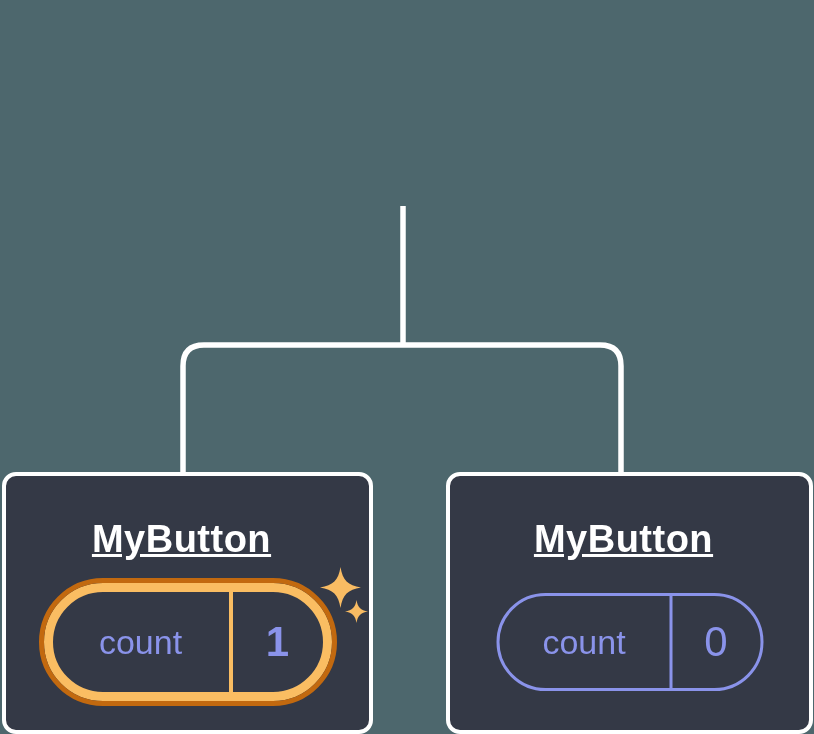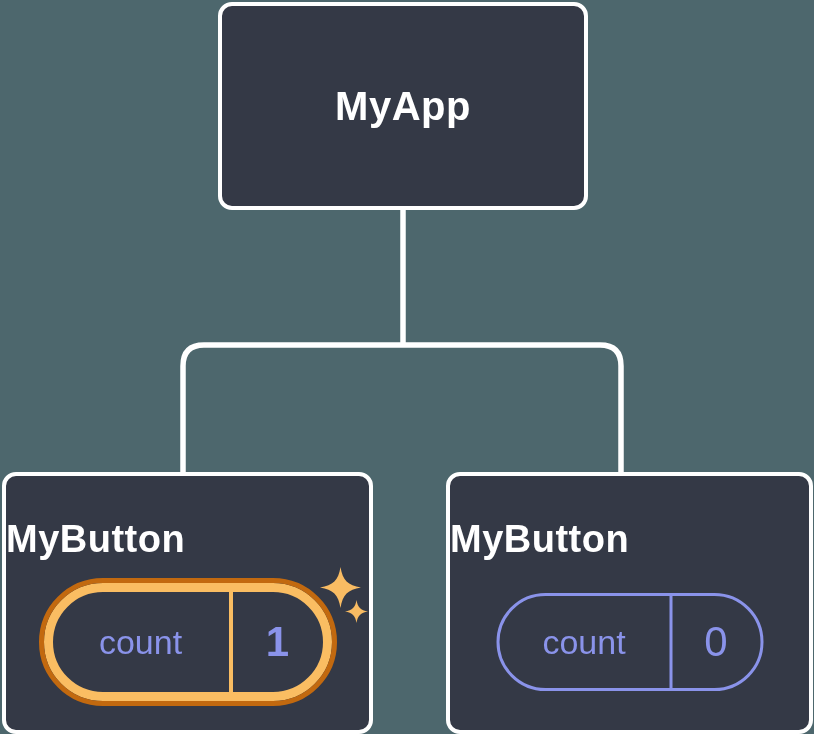--- a/index.html
+++ b/index.html
@@ -23,21 +23,21 @@
     display:flex;align-items:center;justify-content:center;
   }
   .node-left{left:2px;top:472px;width:371px;height:262px;}
   .node-right{left:446px;top:472px;width:367px;height:262px;}
   .node-title{
     color:var(--title-text,#ffffff);
     font-weight:700;font-size:40px;letter-spacing:0.5px;
   }
   .child-title{
     position:absolute;top:42px;left:0;right:12px;
-    font-size:38px;
+    text-align:center;font-size:38px;text-decoration:underline;
   }
   .pill{
     position:absolute;left:50%;top:166px;
     transform:translate(-50%,-50%);
     display:flex;align-items:stretch;
     background:var(--node-fill,#343946);
     border-radius:999px;
     box-sizing:content-box;
     justify-content:flex-end;
   }
@@ -71,23 +71,20 @@
 </head>
 <body>
 
 <div class="canvas">
 
   <svg class="connectors" width="814" height="734" viewBox="0 0 814 734" fill="none">
     <path d="M403 206 L403 345" stroke="#ffffff" stroke-width="5.5"></path>
     <path d="M183 476 L183 366 Q183 345 204 345 L600 345 Q621 345 621 366 L621 476" stroke="#ffffff" stroke-width="5.5" fill="none"></path>
   </svg>
 
-  <div class="node node-root">
-    <div class="node-title">MyApp</div>
-  </div>
 
   <div class="node node-left">
     <div class="node-title child-title">MyButton</div>
 
     <div class="pill hot">
       <span class="key">count</span>
       <span class="divider"></span>
       <span class="value">1</span>
     </div>
 

